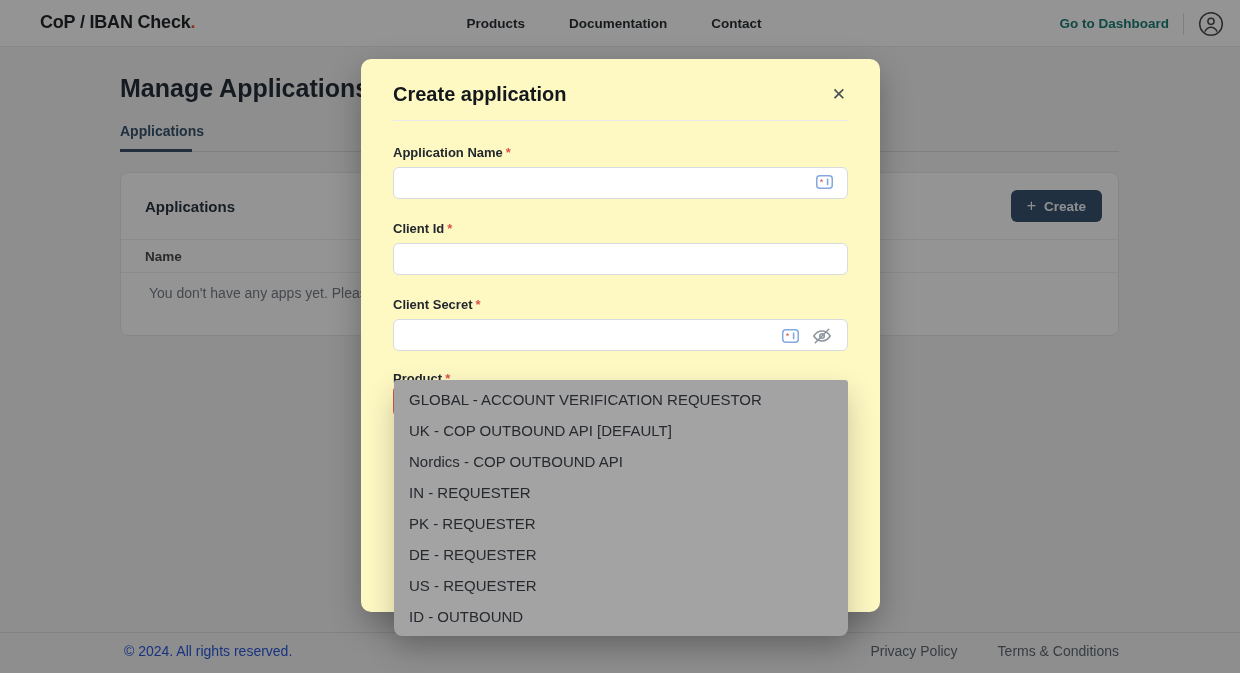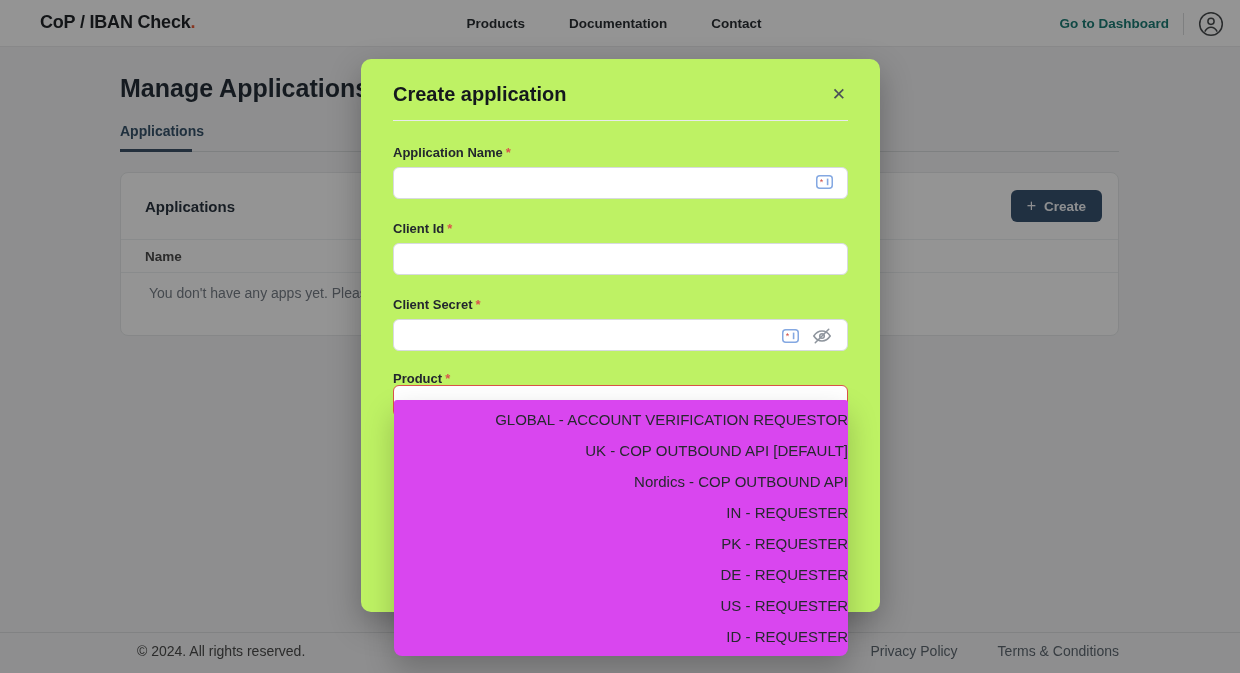--- a/index.html
+++ b/index.html
@@ -34,51 +34,51 @@
   .btn-create { height:32px; background:#2d4968; color:#f2f5f8; border:none; border-radius:6px;
                 font-family:inherit; font-size:13.5px; font-weight:bold; padding:0 16px;
                 display:flex; align-items:center; gap:8px; cursor:pointer; }
   .btn-create .plus { font-size:16px; font-weight:normal; line-height:1; }
   .thead { height:33px; display:flex; align-items:center; padding:0 24px;
            border-bottom:1px solid #eceef0; }
   .th { font-size:13.5px; font-weight:bold; color:#404040; }
   .empty-row { padding:12px 0 0 28px; font-size:14px; color:#6f7780; white-space:nowrap; overflow:hidden; }
 
   .footline { position:absolute; left:0; top:632px; width:1240px; border-top:1px solid #dddfe1; }
-  .foot-copy { position:absolute; left:137px; top:643px; font-size:14px; color:#404040; }
+  .foot-copy { position:absolute; left:124px; top:643px; font-size:14px; color:#1d4ed8; }
   .foot-links { position:absolute; right:121px; top:643px; display:flex; gap:40px; }
   .foot-links .flink { font-size:14px; color:#555f69; cursor:pointer; }
 
   
   .overlay { position:absolute; inset:0; background:rgba(17,17,17,0.45); z-index:10; }
 
   
-  .modal { position:absolute; left:361px; top:59px; width:519px; height:553px; background:#bef264;
+  .modal { position:absolute; left:361px; top:59px; width:519px; height:553px; background:#fef9c3;
            border-radius:10px; box-shadow:0 12px 32px rgba(0,0,0,0.28); z-index:20; }
   .m-title { position:absolute; left:32px; top:24px; font-size:20px; font-weight:bold; color:#14181d; }
   .m-close { position:absolute; right:34px; top:27px; font-size:17px; color:#4b5158; cursor:pointer; line-height:1; }
   .m-divider { position:absolute; left:32px; right:32px; top:61px; border-top:1px solid #e8eaec; }
   .m-label { position:absolute; left:32px; font-size:13px; font-weight:bold; color:#23272e; }
   .req { color:#d9544b; margin-left:3px; font-weight:bold; }
   .m-input { position:absolute; left:32px; width:455px; height:32px; border:1px solid #d7dadf;
              border-radius:6px; background:#fff; font-family:inherit; font-size:14px; padding:0 34px 0 10px; outline:none; }
   .lbl1 { top:86px; }  .inp1 { top:108px; }
   .lbl2 { top:162px; } .inp2 { top:184px; }
   .lbl3 { top:238px; } .inp3 { top:260px; }
   .lbl4 { top:312px; }
   .m-select { position:absolute; left:32px; top:326px; width:455px; height:32px;
               border:1.5px solid #d9544b; border-radius:6px; background:#fff; cursor:pointer; }
   .in-icons { position:absolute; display:flex; align-items:center; gap:12px; }
   .ic-id   { left:455px; top:116px; }
   .ic-sec  { left:421px; top:267px; }
   .icon-btn { display:flex; align-items:center; justify-content:center; cursor:pointer; }
 
   
-  .dropdown { position:absolute; left:394px; top:400px; width:454px; height:256px; background:#d946ef;
-              border-radius:3px 3px 8px 8px; box-shadow:0 14px 30px rgba(0,0,0,0.22); z-index:30; padding-top:4px;text-align:right; }
+  .dropdown { position:absolute; left:394px; top:380px; width:454px; height:256px; background:#a3a3a3;
+              border-radius:3px 3px 8px 8px; box-shadow:0 14px 30px rgba(0,0,0,0.22); z-index:30; padding-top:4px; }
   .opt { height:31px; line-height:31px; padding-left:15px; font-size:15px; color:#26292e;
          cursor:pointer; white-space:nowrap; }
 </style>
 </head>
 <body>
 
 <div class="stage">
 
   <div class="hdr">
     <div class="logo"><span>CoP / IBAN Check</span><span class="dot">.</span></div>
@@ -172,16 +172,16 @@
   </div>
 
   <div class="dropdown">
     <div class="opt">GLOBAL - ACCOUNT VERIFICATION REQUESTOR</div>
     <div class="opt">UK - COP OUTBOUND API [DEFAULT]</div>
     <div class="opt">Nordics - COP OUTBOUND API</div>
     <div class="opt">IN - REQUESTER</div>
     <div class="opt">PK - REQUESTER</div>
     <div class="opt">DE - REQUESTER</div>
     <div class="opt">US - REQUESTER</div>
-    <div class="opt">ID - REQUESTER</div>
+    <div class="opt">ID - OUTBOUND</div>
   </div>
 
 </div>
 
 </body></html>

